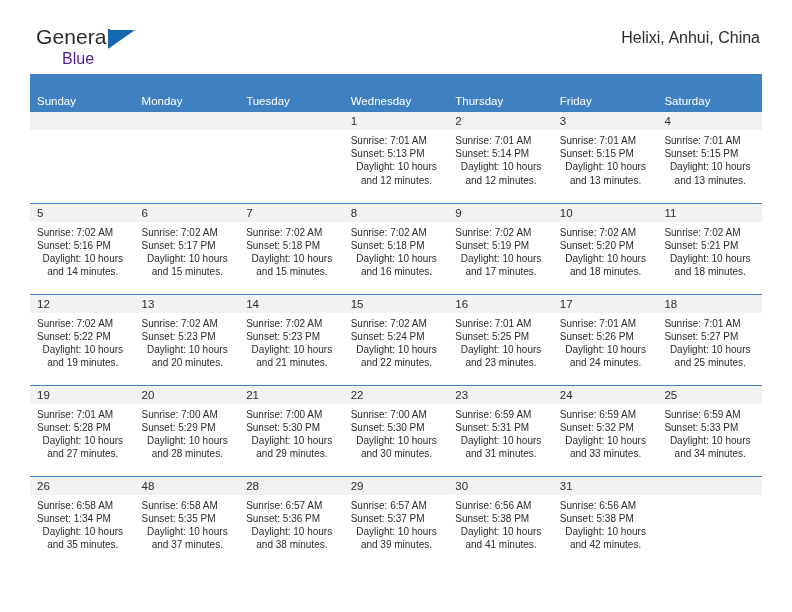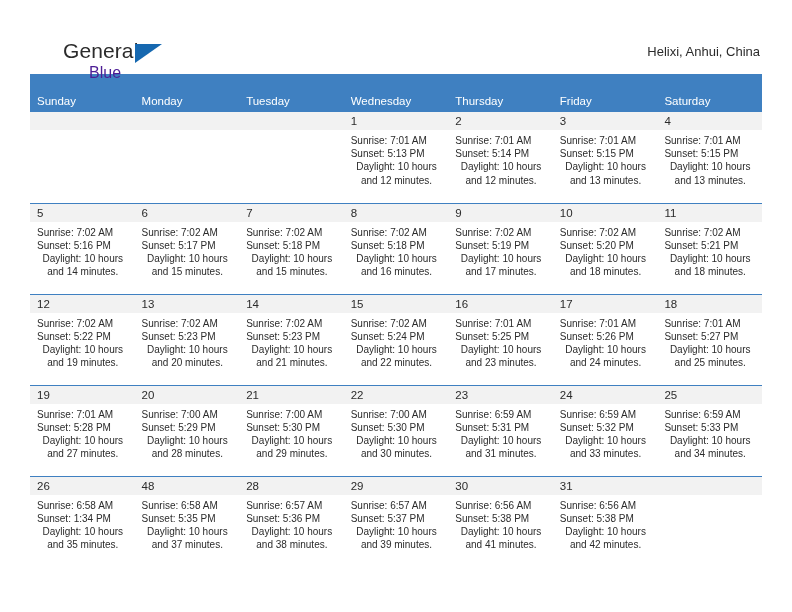--- a/index.html
+++ b/index.html
@@ -20,24 +20,23 @@
     height: 612px;
     box-sizing: border-box;
     padding: 0 30px;
   }
 
   
   .masthead {
     display: flex;
     align-items: flex-start;
     justify-content: space-between;
-    padding-top: 40px;
+    padding-top: 26px;
     height: 74px;
     box-sizing: border-box;
-    margin-left: 27px;
   }
   .logo {
     position: relative;
     width: 130px;
     height: 48px;
     padding-left: 6px;
   }
   .logo-general {
     font-size: 21px;
     color: #2b2b2b;
@@ -66,21 +65,21 @@
     padding-right: 2px;
   }
   .cal-title {
     font-size: 25px;
     color: #2b2b2b;
     line-height: 30px;
     font-weight: normal;
     margin: 0;
   }
   .cal-subtitle {
-    font-size: 13px;
+    font-size: 16px;
     color: #2b2b2b;
     line-height: 20px;
     margin: 2px 0 0 0;
     font-weight: normal;
   }
 
   
   .calendar {
     width: 732px;
     border-collapse: collapse;

